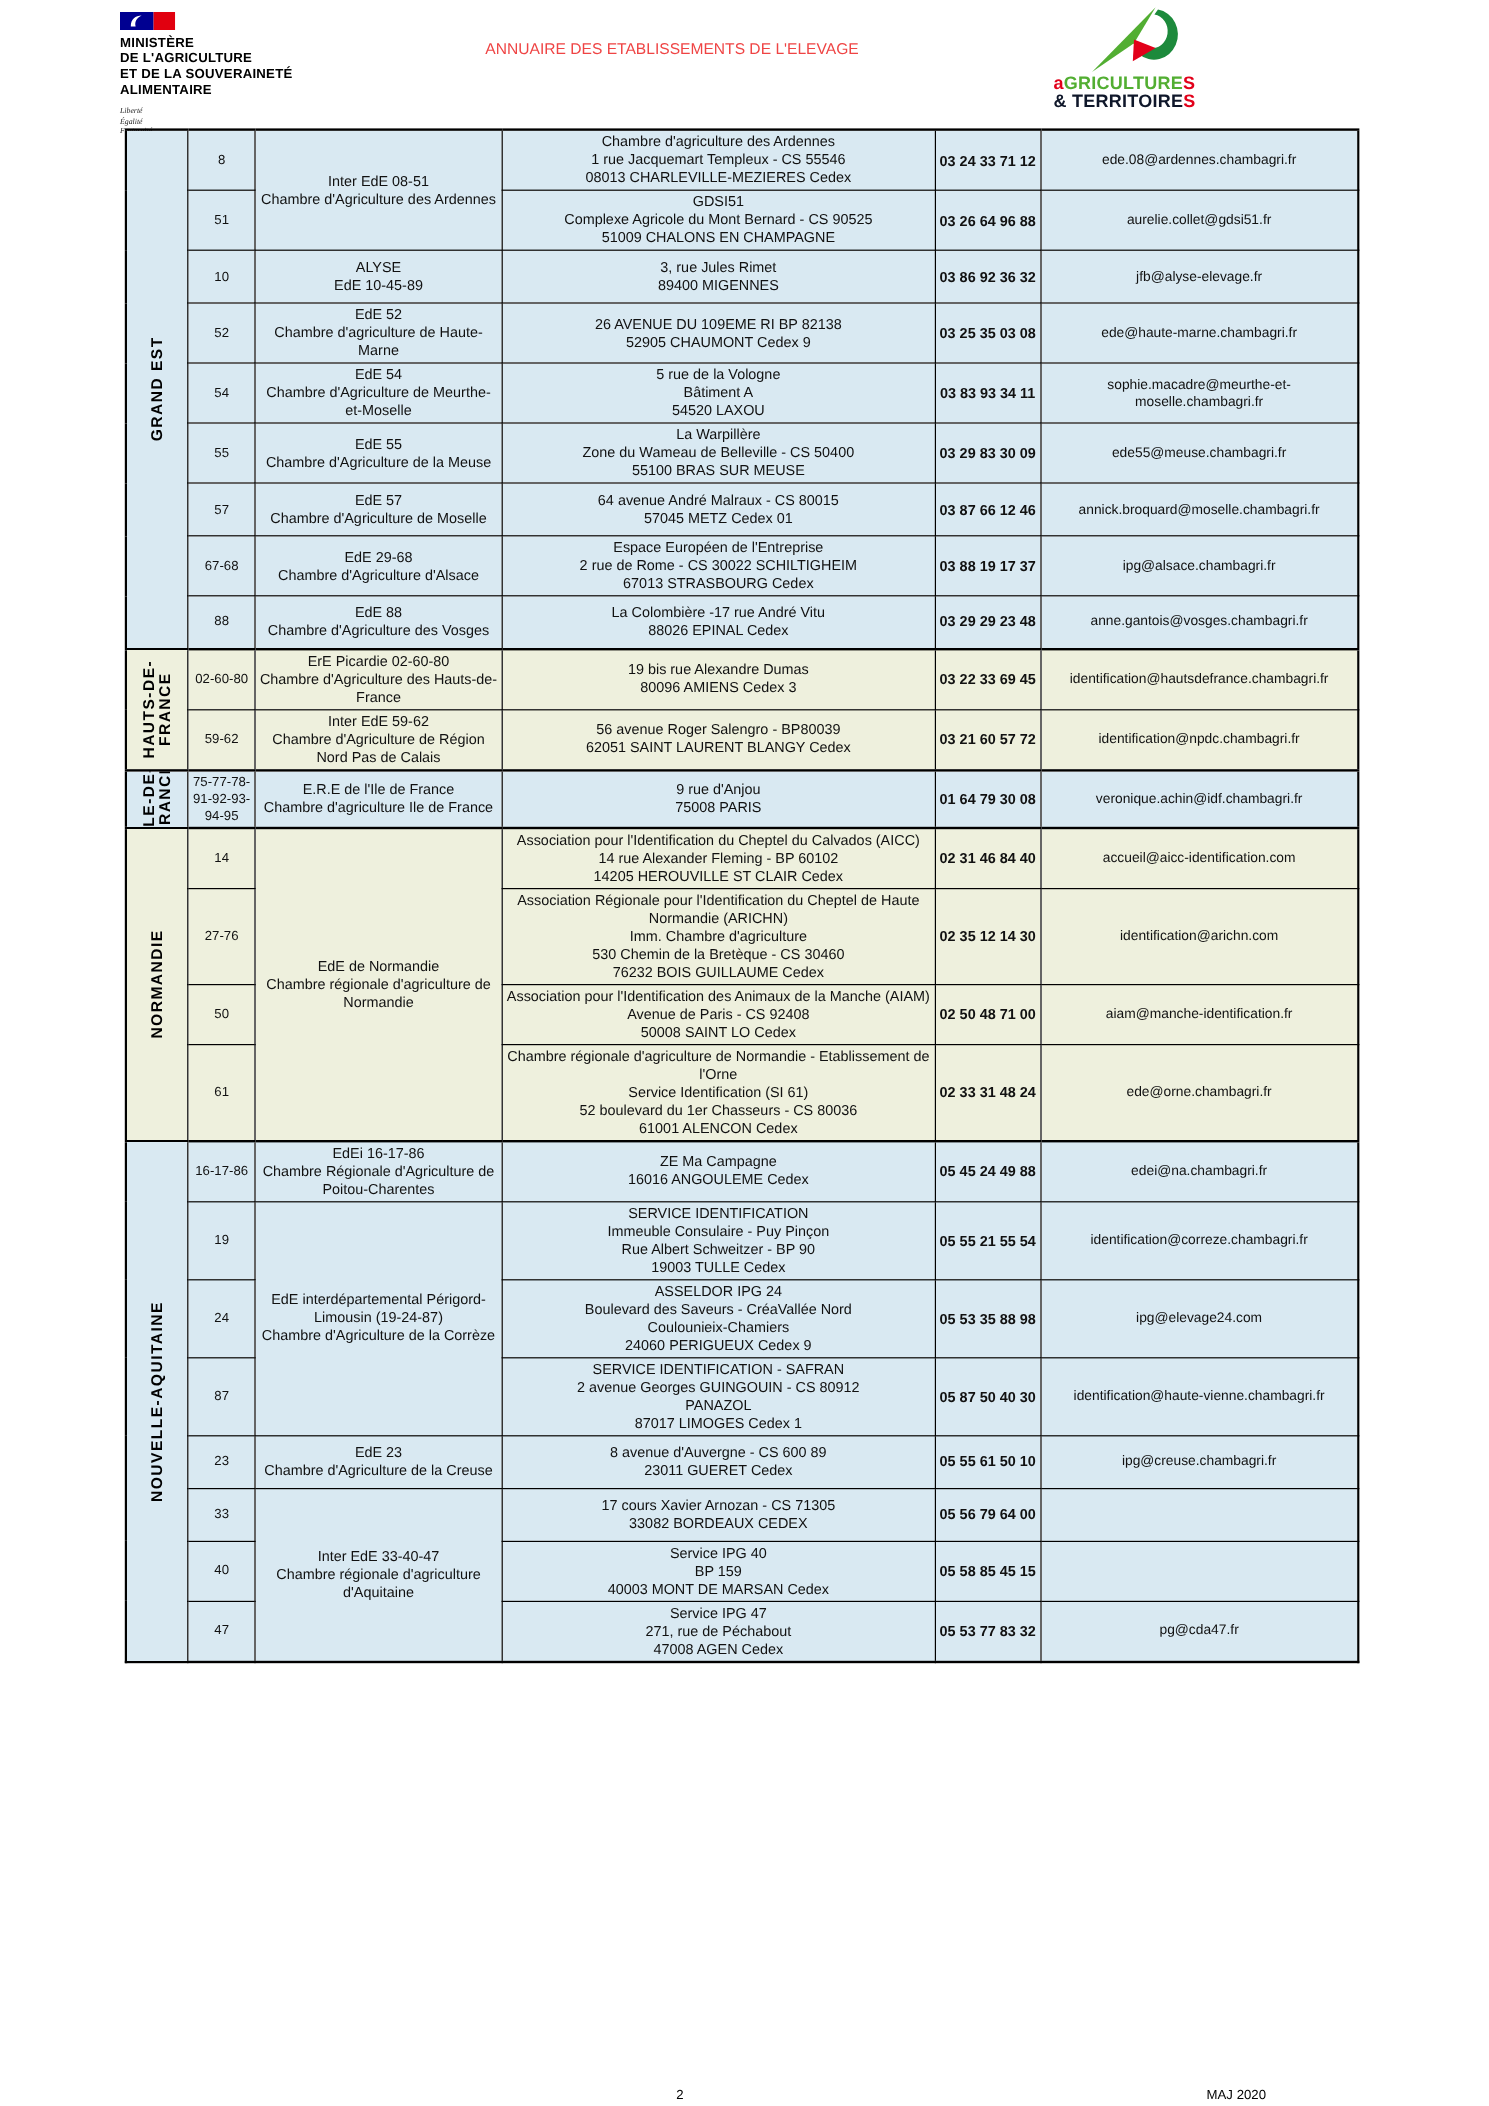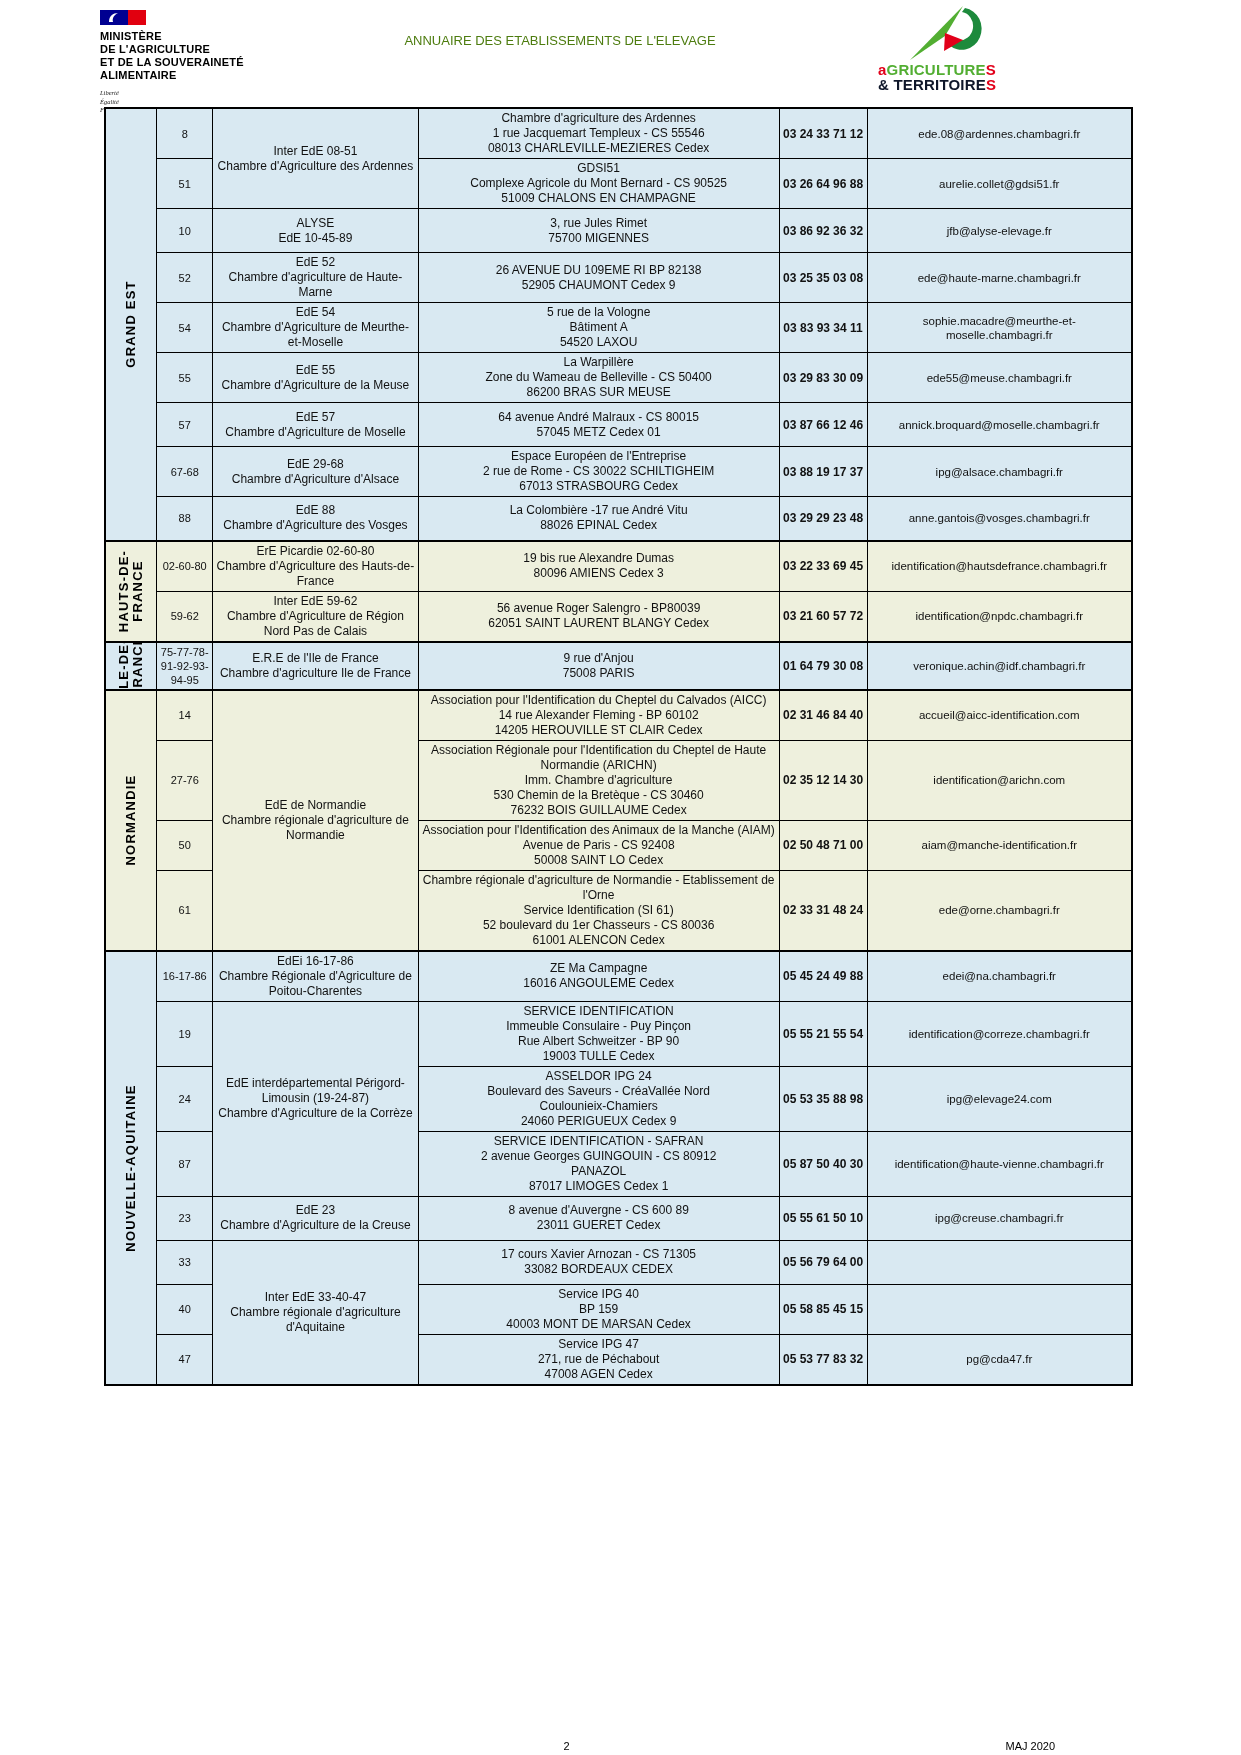--- a/index.html
+++ b/index.html
@@ -7,21 +7,21 @@
         font-family:"Liberation Sans",sans-serif;color:#111;}
 
   
   .ministry{position:absolute;left:100px;top:8px;width:190px;}
   .flag{display:block;margin:2px 0 5px 0;}
   .ministry-line{font-weight:700;font-size:11px;line-height:13px;color:#000;letter-spacing:.2px;}
   .motto{margin-top:7px;}
   .motto-line{font-family:"Liberation Serif",serif;font-style:italic;font-size:6.5px;line-height:8.5px;color:#222;}
 
   .doc-title{position:absolute;left:310px;top:33px;width:500px;text-align:center;
-             font-size:13px;color:#4d7c0f;}
+             font-size:13px;color:#ef4444;}
 
   .brand{position:absolute;left:878px;top:4px;width:142px;text-align:left;}
   .brand-mark{display:block;margin:0 auto;}
   .brand-line{font-weight:700;font-size:15px;line-height:15px;letter-spacing:.2px;white-space:nowrap;}
 
   
   table.directory{position:absolute;left:104px;top:107px;border-collapse:collapse;
                   table-layout:fixed;border:2.5px solid #000;}
   table.directory td{border:1px solid #000;text-align:center;vertical-align:middle;
                      padding:2px 3px;overflow:hidden;}
@@ -131,21 +131,21 @@
         <tr class="blue">
           <td class="dept">
             <div>10</div>
           </td>
           <td class="org">
             <div>ALYSE</div>
             <div>EdE 10-45-89</div>
           </td>
           <td class="addr">
             <div>3, rue Jules Rimet</div>
-            <div>75700 MIGENNES</div>
+            <div>89400 MIGENNES</div>
           </td>
           <td class="phone">
             <div>03 86 92 36 32</div>
           </td>
           <td class="email">
             <div>jfb@alyse-elevage.fr</div>
           </td>
         </tr>
         <tr class="blue">
           <td class="dept">
@@ -190,21 +190,21 @@
           <td class="dept">
             <div>55</div>
           </td>
           <td class="org">
             <div>EdE 55</div>
             <div>Chambre d'Agriculture de la Meuse</div>
           </td>
           <td class="addr">
             <div>La Warpillère</div>
             <div>Zone du Wameau de Belleville - CS 50400</div>
-            <div>86200 BRAS SUR MEUSE</div>
+            <div>55100 BRAS SUR MEUSE</div>
           </td>
           <td class="phone">
             <div>03 29 83 30 09</div>
           </td>
           <td class="email">
             <div>ede55@meuse.chambagri.fr</div>
           </td>
         </tr>
         <tr class="blue">
           <td class="dept">

